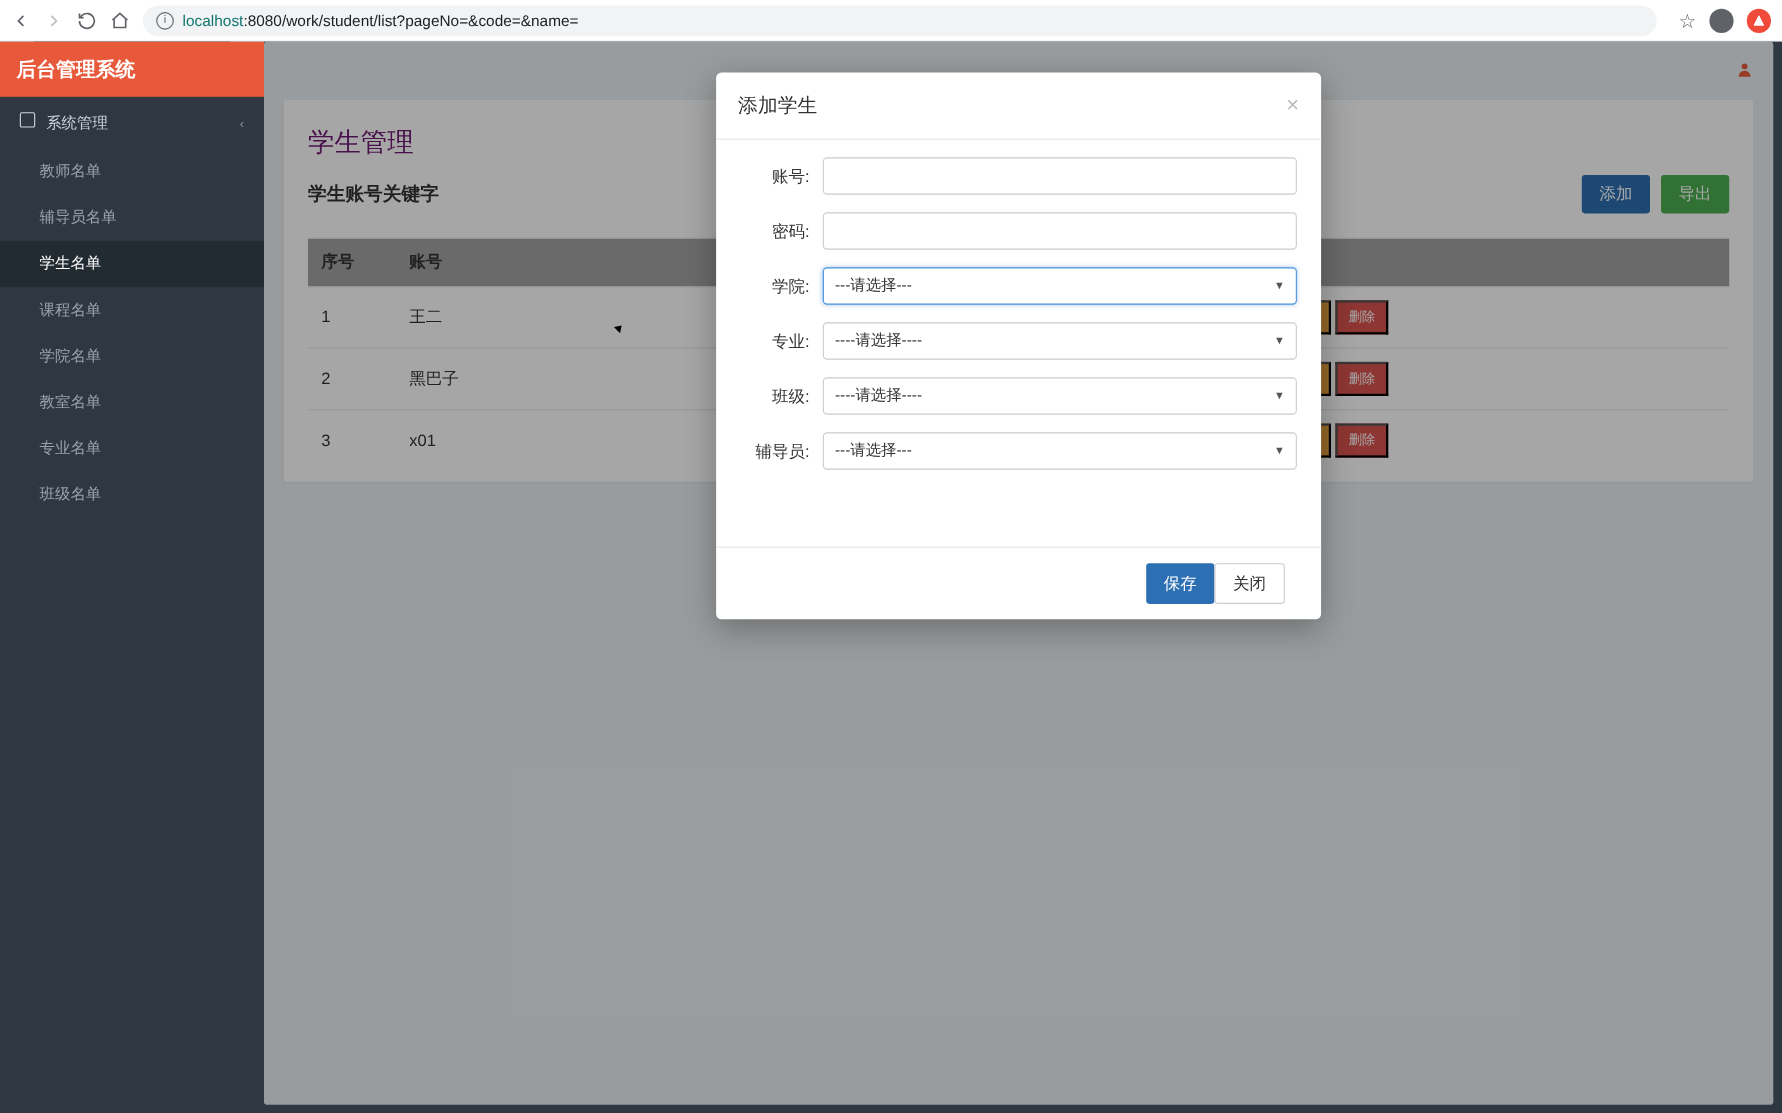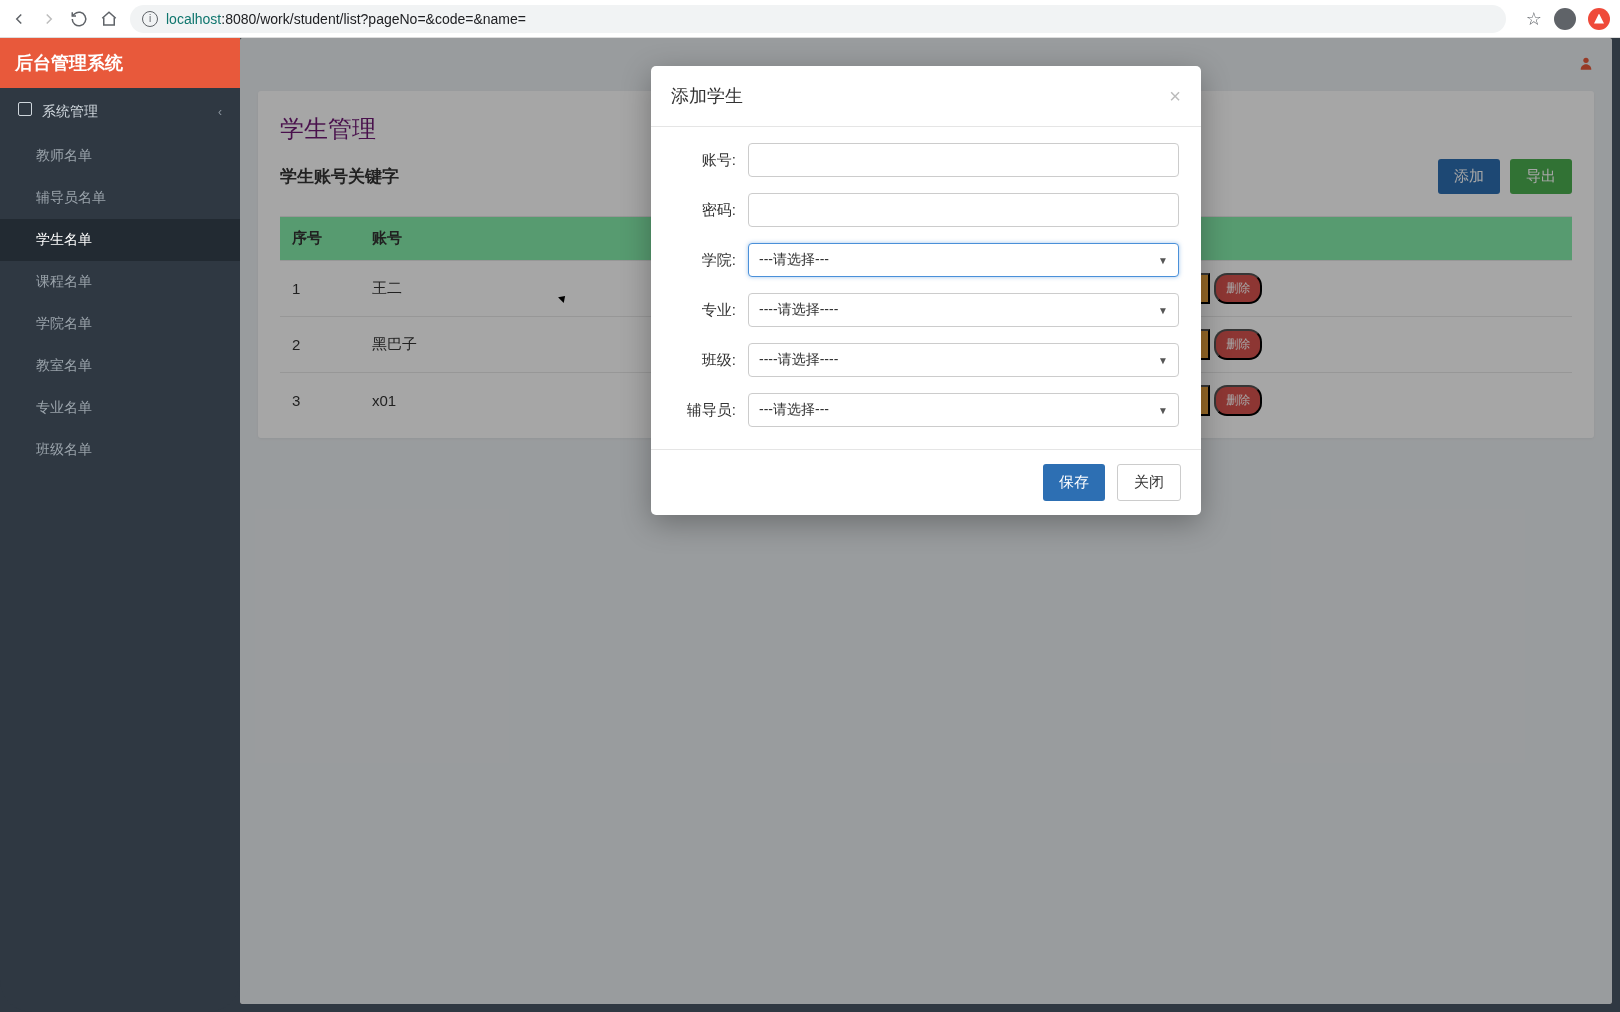--- a/index.html
+++ b/index.html
@@ -32,40 +32,40 @@
     .top-strip {height:50px;display:flex;align-items:center;justify-content:flex-end;padding:0 18px;}
     .user-ico {width:16px;height:16px;color:#e8593b;}
     .panel {margin:3px 18px 0;background:#fff;border-radius:3px;padding:22px 22px 10px;box-shadow:0 1px 3px rgba(0,0,0,.05);}
     .panel h2 {font-size:24px;font-weight:500;color:#701a75;margin-bottom:14px;}
     .filter-row {display:flex;align-items:center;gap:10px;margin-bottom:22px;font-size:17px;}
     .filter-row .lbl{font-weight:600;}
     .btn {padding:8px 16px;border:none;border-radius:3px;color:#fff;cursor:pointer;font-size:15px;}
     .btn-primary{background:#2d6fb3;}
     .btn-success{background:#4caf50;text-align:center;}
     .btn-warn{background:#e8a23d;color:#fff;font-size:12px;padding:5px 10px;}
-    .btn-danger{background:#d9534f;color:#fff;font-size:12px;padding:5px 10px;border-radius:13px;}
+    .btn-danger{background:#d9534f;color:#fff;font-size:12px;padding:5px 10px;}
     table{width:100%;border-collapse:collapse;}
-    thead tr{background:#86efac;}
+    thead tr{background:#a3a3a3;}
     th,td{padding:12px 12px;text-align:left;font-size:15px;color:#333;border-top:1px solid #e8e8e8;}
     th{font-weight:600;}
     
     .overlay{position:absolute;inset:0;background:rgba(0,0,0,.35);display:flex;justify-content:center;align-items:flex-start;padding-top:28px;}
     .modal{width:550px;background:#fff;border-radius:5px;box-shadow:0 8px 30px rgba(0,0,0,.3);}
     .modal-head{display:flex;align-items:center;justify-content:space-between;padding:18px 20px;border-bottom:1px solid #e5e5e5;}
     .modal-head h3{font-size:18px;font-weight:500;}
     .modal-close{color:#bbb;font-size:20px;cursor:pointer;line-height:1;}
     .modal-body{padding:16px 22px 6px;}
     .form-row{display:flex;align-items:center;margin-bottom:16px;}
     .form-row label{width:75px;text-align:right;padding-right:12px;font-size:15px;color:#333;}
     .form-row .field{flex:1;}
     .form-row input[type=text],.form-row .select{width:100%;height:34px;border:1px solid #ccc;border-radius:4px;padding:0 10px;font-size:14px;background:#fff;}
     .select{display:flex;align-items:center;justify-content:space-between;cursor:pointer;}
     .select.focused{border-color:#4a90d9;box-shadow:0 0 4px rgba(74,144,217,.5);}
     .select .caret{color:#555;font-size:10px;}
-    .modal-foot{padding:14px 20px;border-top:1px solid #e5e5e5;display:flex;justify-content:flex-end;gap:12px;}
+    .modal-foot{padding:14px 33px;border-top:1px solid #e5e5e5;display:flex;justify-content:flex-end;margin-top:48px;}
     .btn-outline{background:#fff;border:1px solid #ccc;color:#333;}
     .cursor-dot{position:absolute;width:10px;height:10px;}
     .cursor-dot::before{content:"";position:absolute;width:0;height:0;border-left:6px solid #000;border-top:4px solid transparent;border-bottom:4px solid transparent;transform:rotate(-45deg);}
     .filter-spacer{flex:1;}
   </style>
 </head>
 <body>
 
 <div class="browser-bar">
   <div class="nav-btn">

